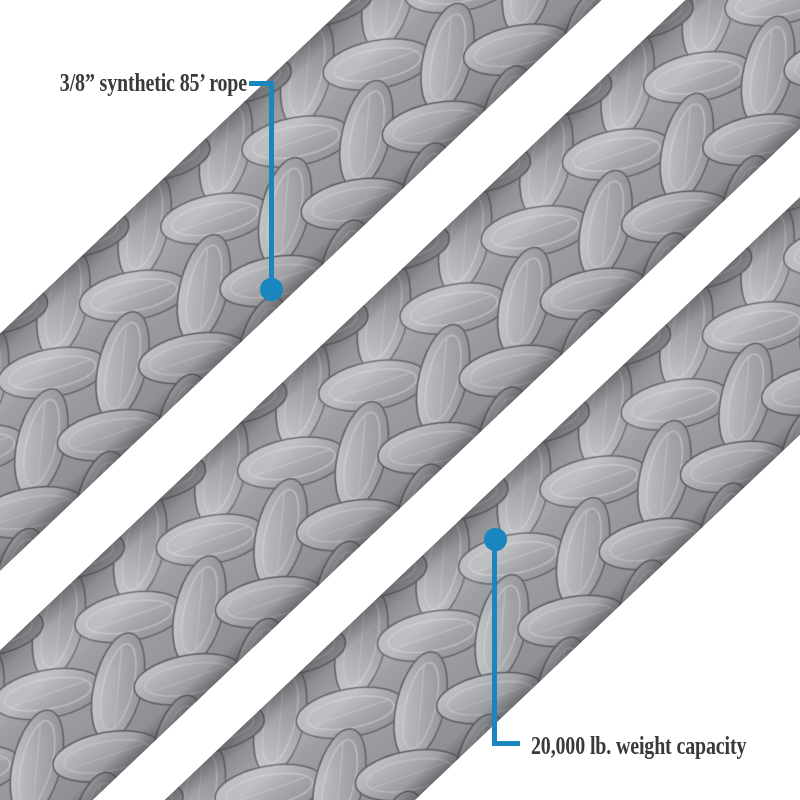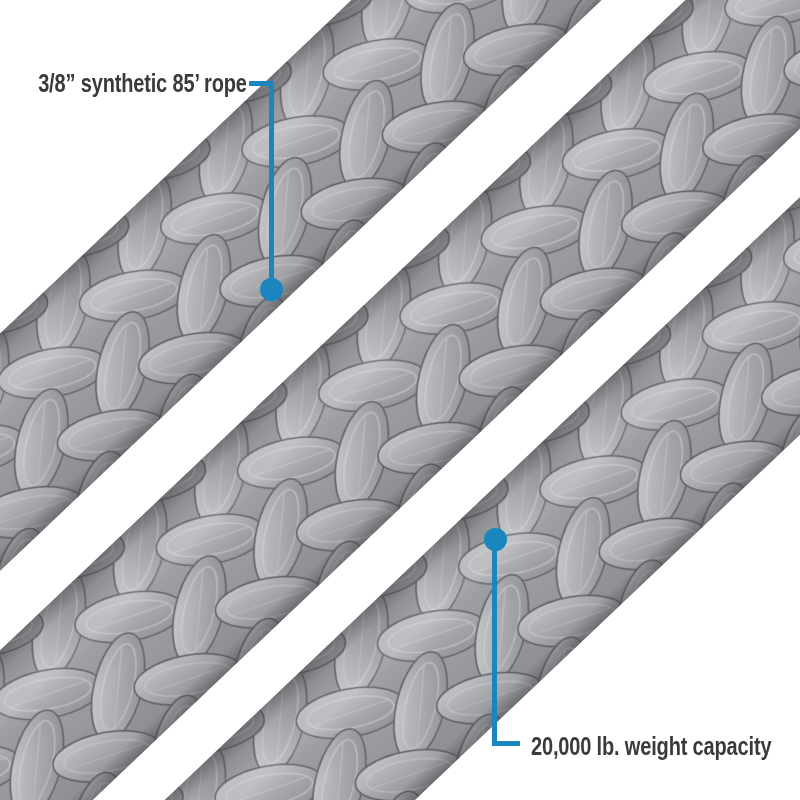--- a/index.html
+++ b/index.html
@@ -1,18 +1,18 @@
 <!DOCTYPE html>
 <html><head>
 <meta charset="utf-8">
 <style>
   html,body { margin:0; padding:0; background:#ffffff; }
   .stage {
     position:relative; width:800px; height:800px; background:#ffffff;
-    overflow:hidden; font-family:Liberation Sans, sans-serif;
+    overflow:hidden; font-family:Liberation Serif, serif;
   }
   .rope-svg { position:absolute; left:0; top:0; width:800px; height:800px; display:block; }
   .callout-label {
     position:absolute; color:#3a3a3c; font-size:25px; font-weight:700;
     line-height:30px; white-space:nowrap; letter-spacing:-0.2px;
   }
   .squeeze { display:inline-block; transform:scaleX(0.8); }
   .squeeze.from-right { transform-origin:right center; }
   .squeeze.from-left  { transform-origin:left center; }
   #label-rope-spec { top:68px; right:553px; text-align:right; }

